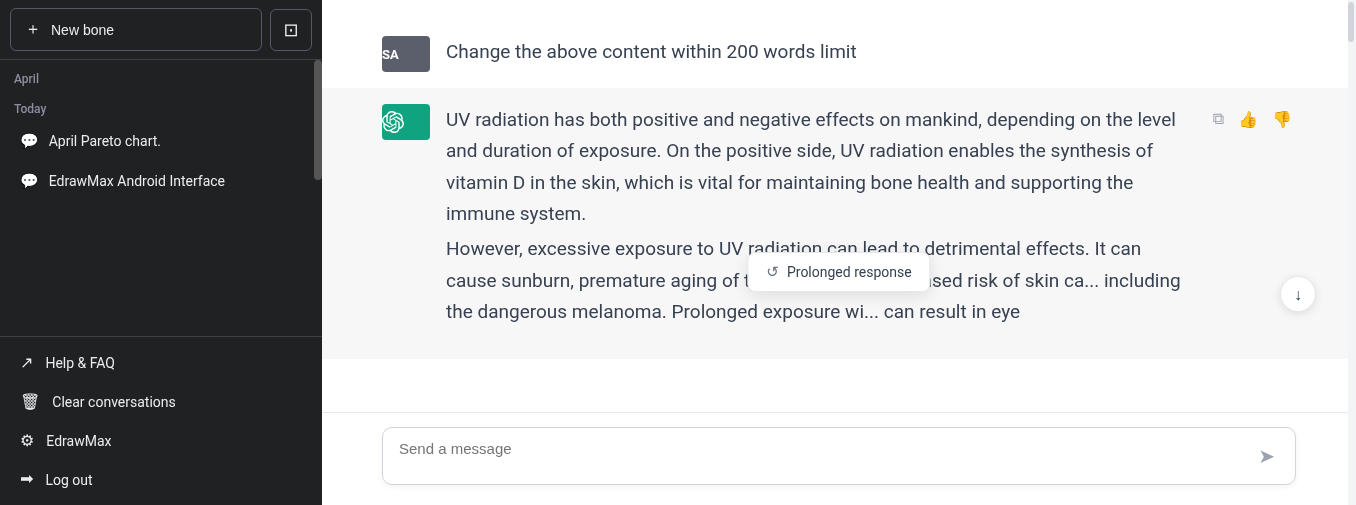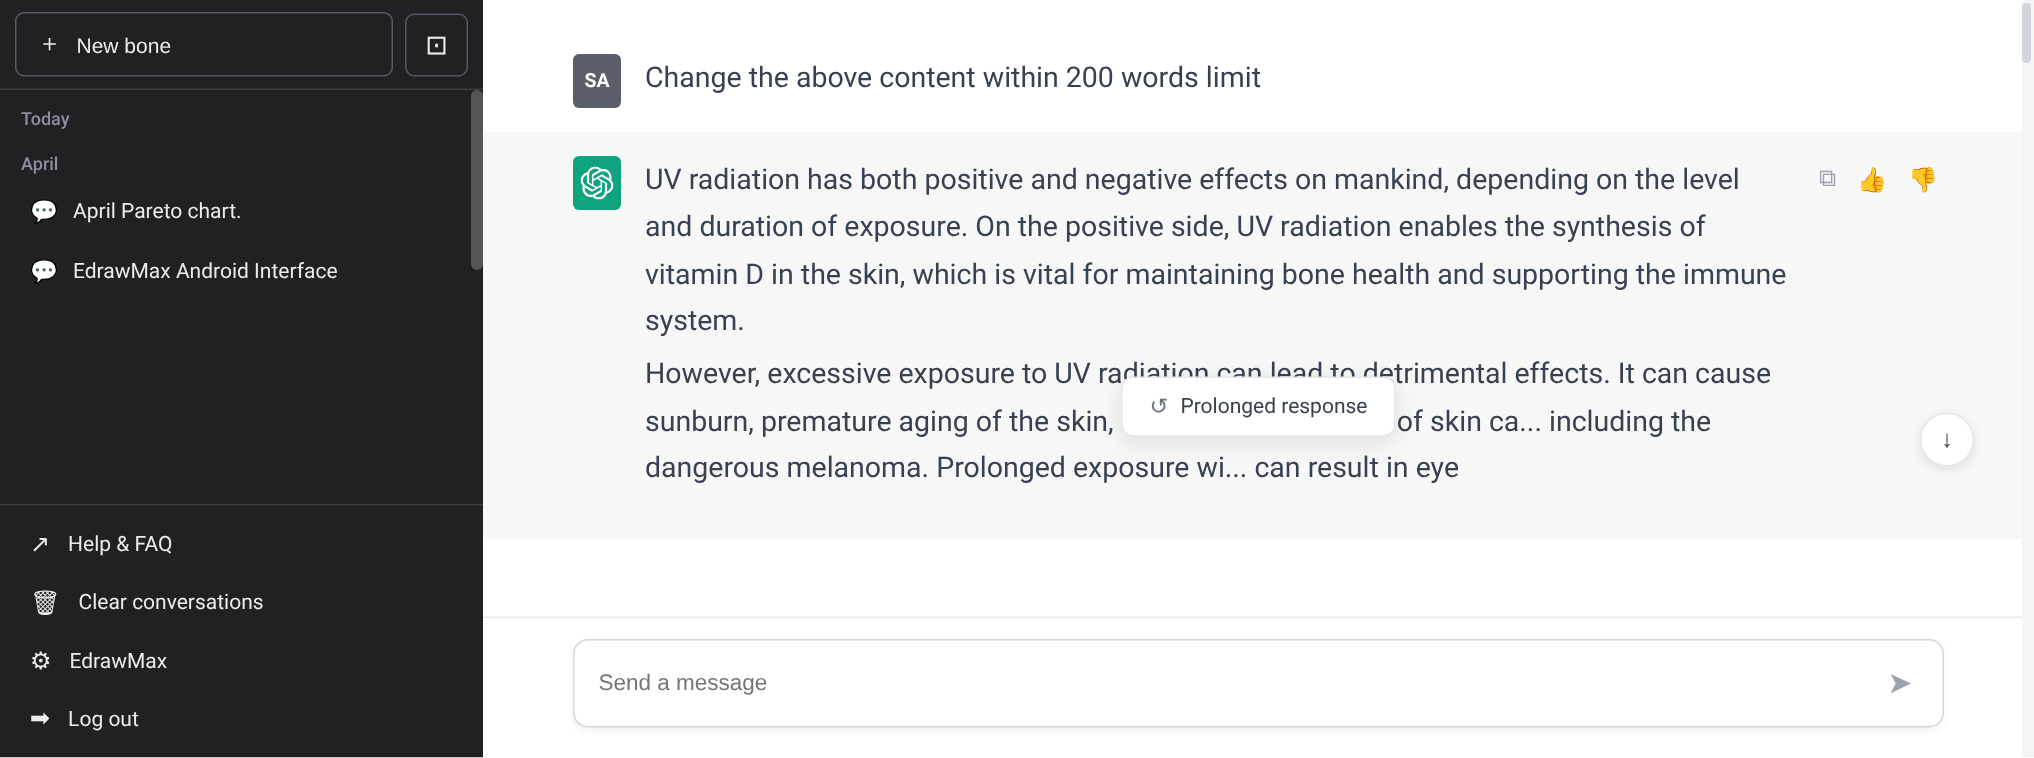--- a/index.html
+++ b/index.html
@@ -143,27 +143,26 @@
       position: relative;
     }
     .message-row.user-row {
       background: #fff;
     }
     .message-row.ai-row {
       background: #f7f7f8;
     }
 
     .avatar {
-      width: 32px;
+      width: 48px;
       height: 36px;
       border-radius: 4px;
       flex-shrink: 0;
       display: flex;
       align-items: center;
-      justify-content: center;
       font-weight: 700;
       font-size: 13px;
     }
     .avatar.user-avatar {
       background: #5a5f6b;
       color: #fff;
     }
     .avatar.ai-avatar {
       background: #10a37f;
       color: #fff;
@@ -240,21 +239,21 @@
     }
 
     
     .input-area {
       padding: 14px 60px 20px;
       background: #fff;
       border-top: 1px solid #e5e7eb;
     }
     .input-box {
       display: flex;
-      align-items: center;
+      align-items: flex-start;
       border: 1px solid #d1d5db;
       border-radius: 10px;
       padding: 12px 16px;
       background: #fff;
       box-shadow: 0 2px 6px rgba(0,0,0,0.05);
     }
     .message-input {
       flex: 1;
       border: none;
       outline: none;
@@ -308,23 +307,23 @@
     <button class="new-chat-btn">
       <span style="font-size:16px; font-weight:300;">＋</span>
       <span>New bone</span>
     </button>
     <button class="layout-btn">
       <span>⊡</span>
     </button>
   </div>
 
   <div class="sidebar-body">
+    <div class="sidebar-section-label">April</div>
+
     <div class="sidebar-section-label">Today</div>
-
-    <div class="sidebar-section-label">April</div>
 
     <div class="chat-item">
       <span class="chat-item-icon">💬</span>
       <span>April Pareto chart.</span>
     </div>
     <div class="chat-item">
       <span class="chat-item-icon">💬</span>
       <span>EdrawMax Android Interface</span>
     </div>
 

